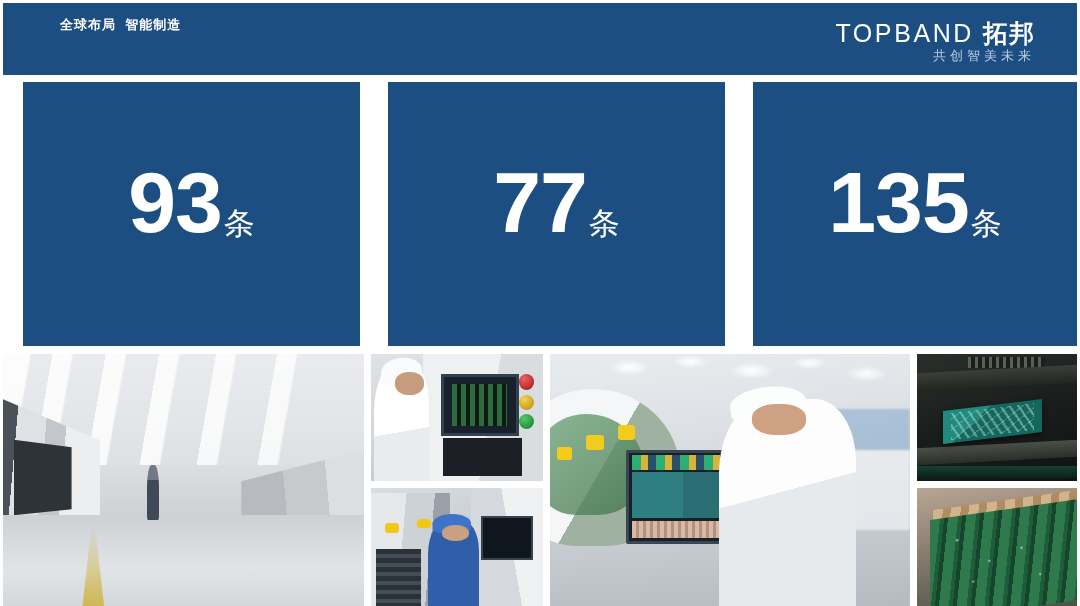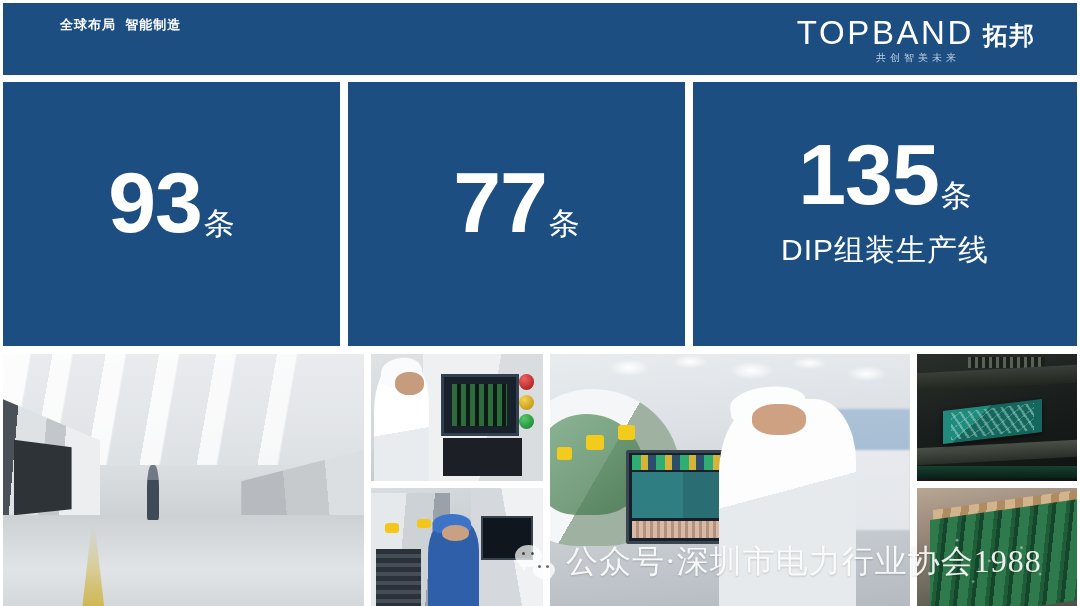--- a/index.html
+++ b/index.html
@@ -53,58 +53,60 @@
     top: 16px;
     text-align: center;
   }
   .logo-row {
     display: flex;
     align-items: baseline;
     justify-content: center;
     gap: 9px;
   }
   .logo-latin {
-    font-size: 33px;
+    font-size: 25px;
     font-weight: normal;
     letter-spacing: 2.6px;
     color: #ffffff;
     line-height: 28px;
   }
   .logo-cjk {
     font-size: 25px;
     font-weight: bold;
     color: #ffffff;
     line-height: 28px;
     letter-spacing: 1px;
   }
   .logo-tagline {
     margin-top: 3px;
-    font-size: 10px;
+    font-size: 13px;
     letter-spacing: 4px;
     color: #b9cde0;
     text-indent: 4px;
     line-height: 11px;
+    text-align: right;
   }
 
   
   .stats-row {
     display: flex;
     gap: 8px;
     margin-top: 7px;
     height: 264px;
   }
   .stat-panel {
     background: #1c4e82;
     display: flex;
     flex-direction: column;
     align-items: center;
     justify-content: center;
     color: #ffffff;
     box-sizing: border-box;
     padding-bottom: 22px;
+    margin-left: 20px;
   }
   .stat-panel.p0 { flex: 0 0 337px; }
   .stat-panel.p1 { flex: 0 0 337px; }
   .stat-panel.p2 { flex: 1 1 auto; }
 
   .stat-number-row {
     display: flex;
     align-items: baseline;
     justify-content: center;
     line-height: 1;
@@ -498,21 +500,20 @@
         <span class="stat-value">77</span>
         <span class="stat-unit">条</span>
       </div>
     </div>
 
     <div class="stat-panel p2">
       <div class="stat-number-row">
         <span class="stat-value">135</span>
         <span class="stat-unit">条</span>
       </div>
-      <div class="stat-label">DIP组装生产线</div>
     </div>
 
   </div>
 
   <div class="photo-strip">
 
     <div class="photo-col c0">
       <div class="photo full">
         <div class="ph-layer p1-bg"></div>
         <div class="p1-ceiling"></div>
@@ -590,25 +591,14 @@
       <div class="photo half-bot">
         <div class="ph-layer p6-bg"></div>
         <div class="p6-edges"></div>
         <div class="p6-boards"></div>
         <div class="p6-speckle"></div>
       </div>
     </div>
 
   </div>
 
-  <div class="watermark">
-    <div class="wm-icon">
-      <div class="wm-bubble-a"></div>
-      <div class="wm-dot wm-da1"></div>
-      <div class="wm-dot wm-da2"></div>
-      <div class="wm-bubble-b"></div>
-      <div class="wm-dot wm-db1"></div>
-      <div class="wm-dot wm-db2"></div>
-    </div>
-    <div class="wm-text">公众号·深圳市电力行业协会1988</div>
-  </div>
 
 </div>
 
 </body></html>

